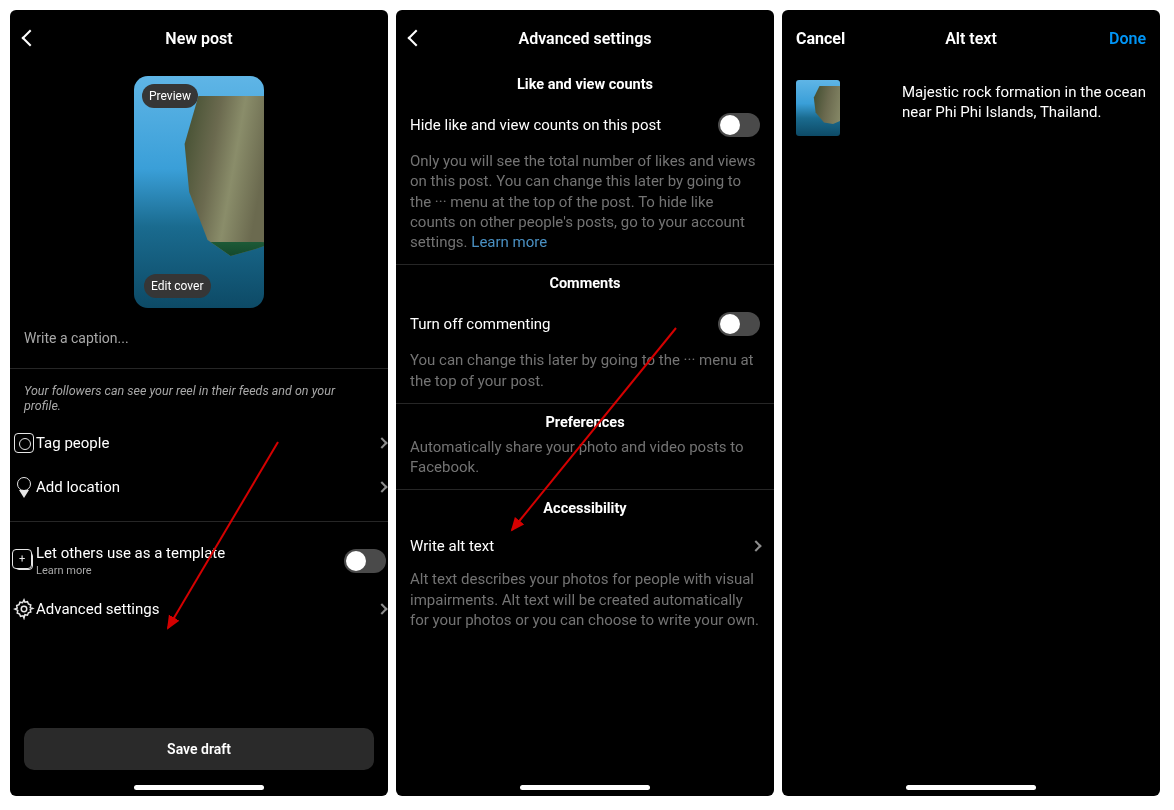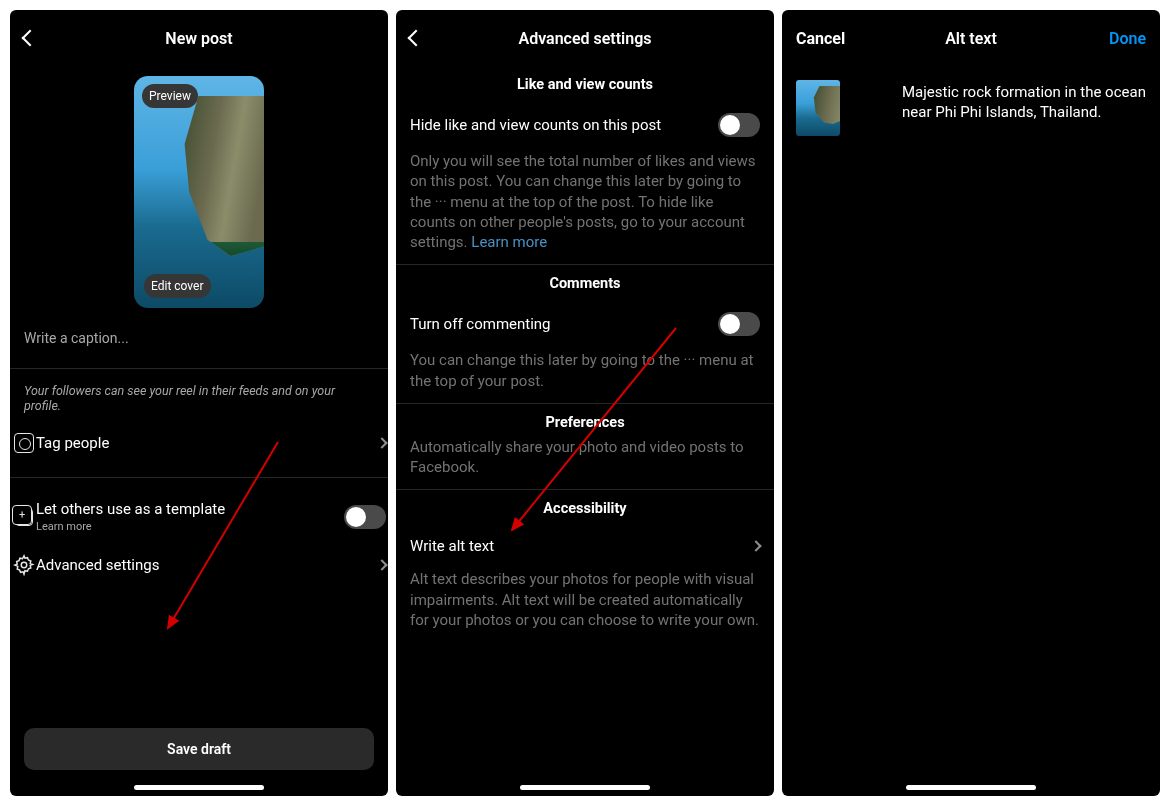--- a/index.html
+++ b/index.html
@@ -269,20 +269,27 @@
   <div class="followers-note">Your followers can see your reel in their feeds and on your profile.</div>
 
   <div class="list-row">
     <span class="icon-box">
         <span class="tag-icon"></span>
       </span>
     <span class="label">Tag people</span>
     <span class="chevron-right-small"></span>
   </div>
 
+  <div class="list-row">
+    <span class="icon-box">
+        <span class="pin-icon"></span>
+      </span>
+    <span class="label">Add location</span>
+    <span class="chevron-right-small"></span>
+  </div>
 
   <div class="spacer"></div>
   <div class="divider"></div>
   <div class="spacer"></div>
 
   <div class="list-row">
     <span class="icon-box">
         <span class="template-icon"></span>
       </span>
     <div class="label">

